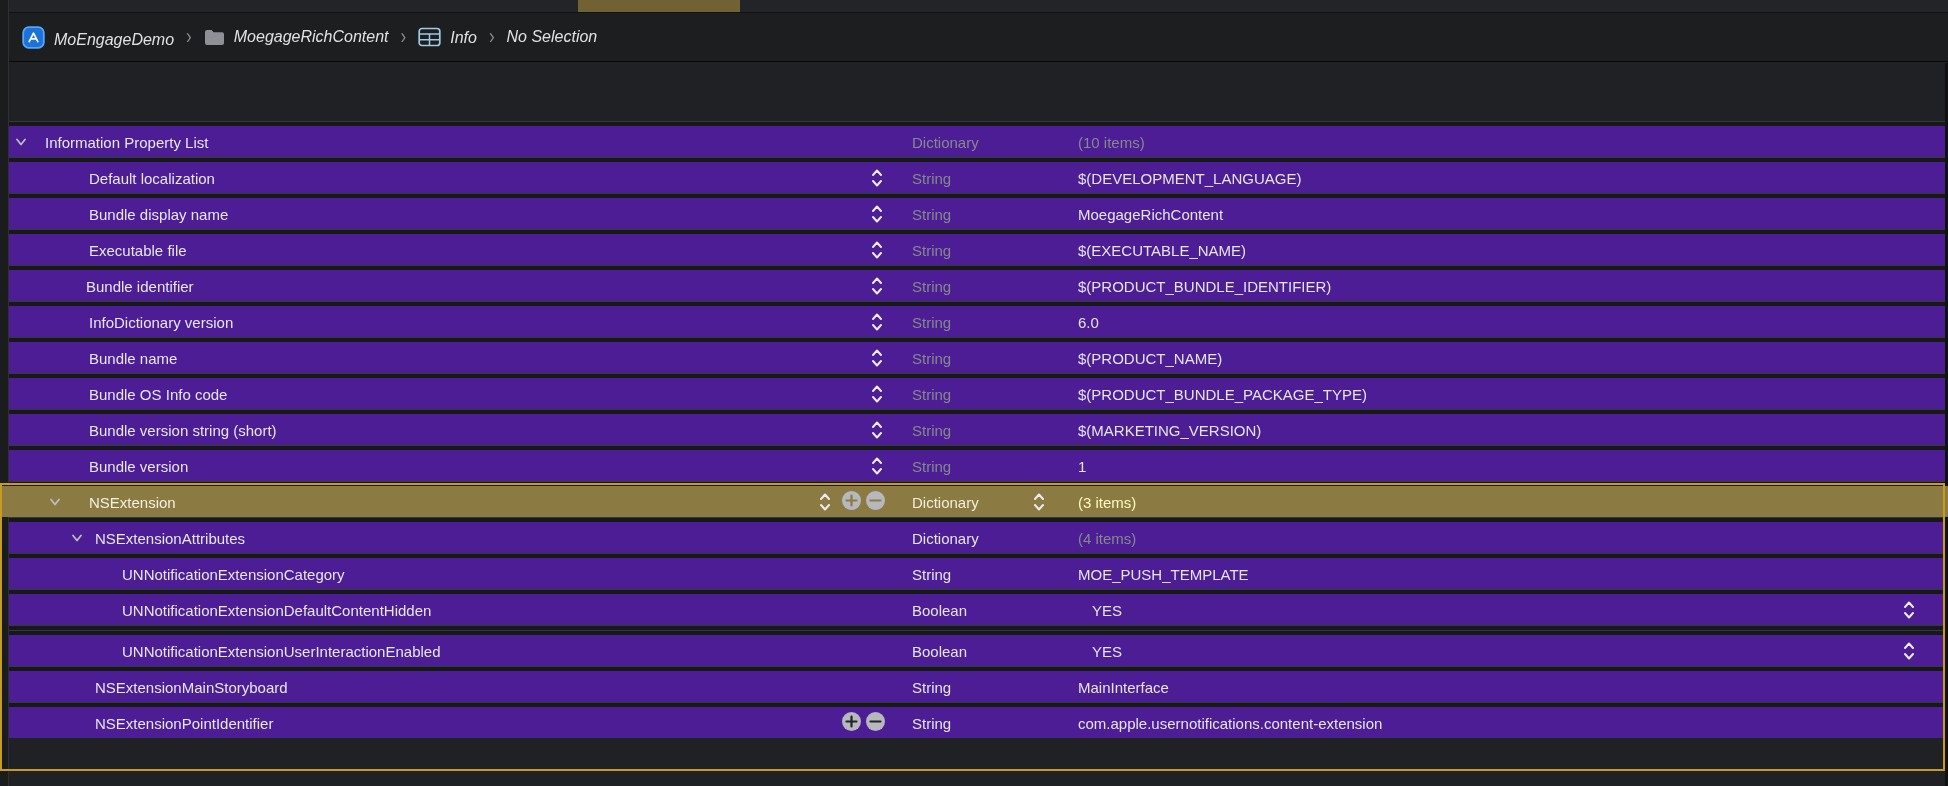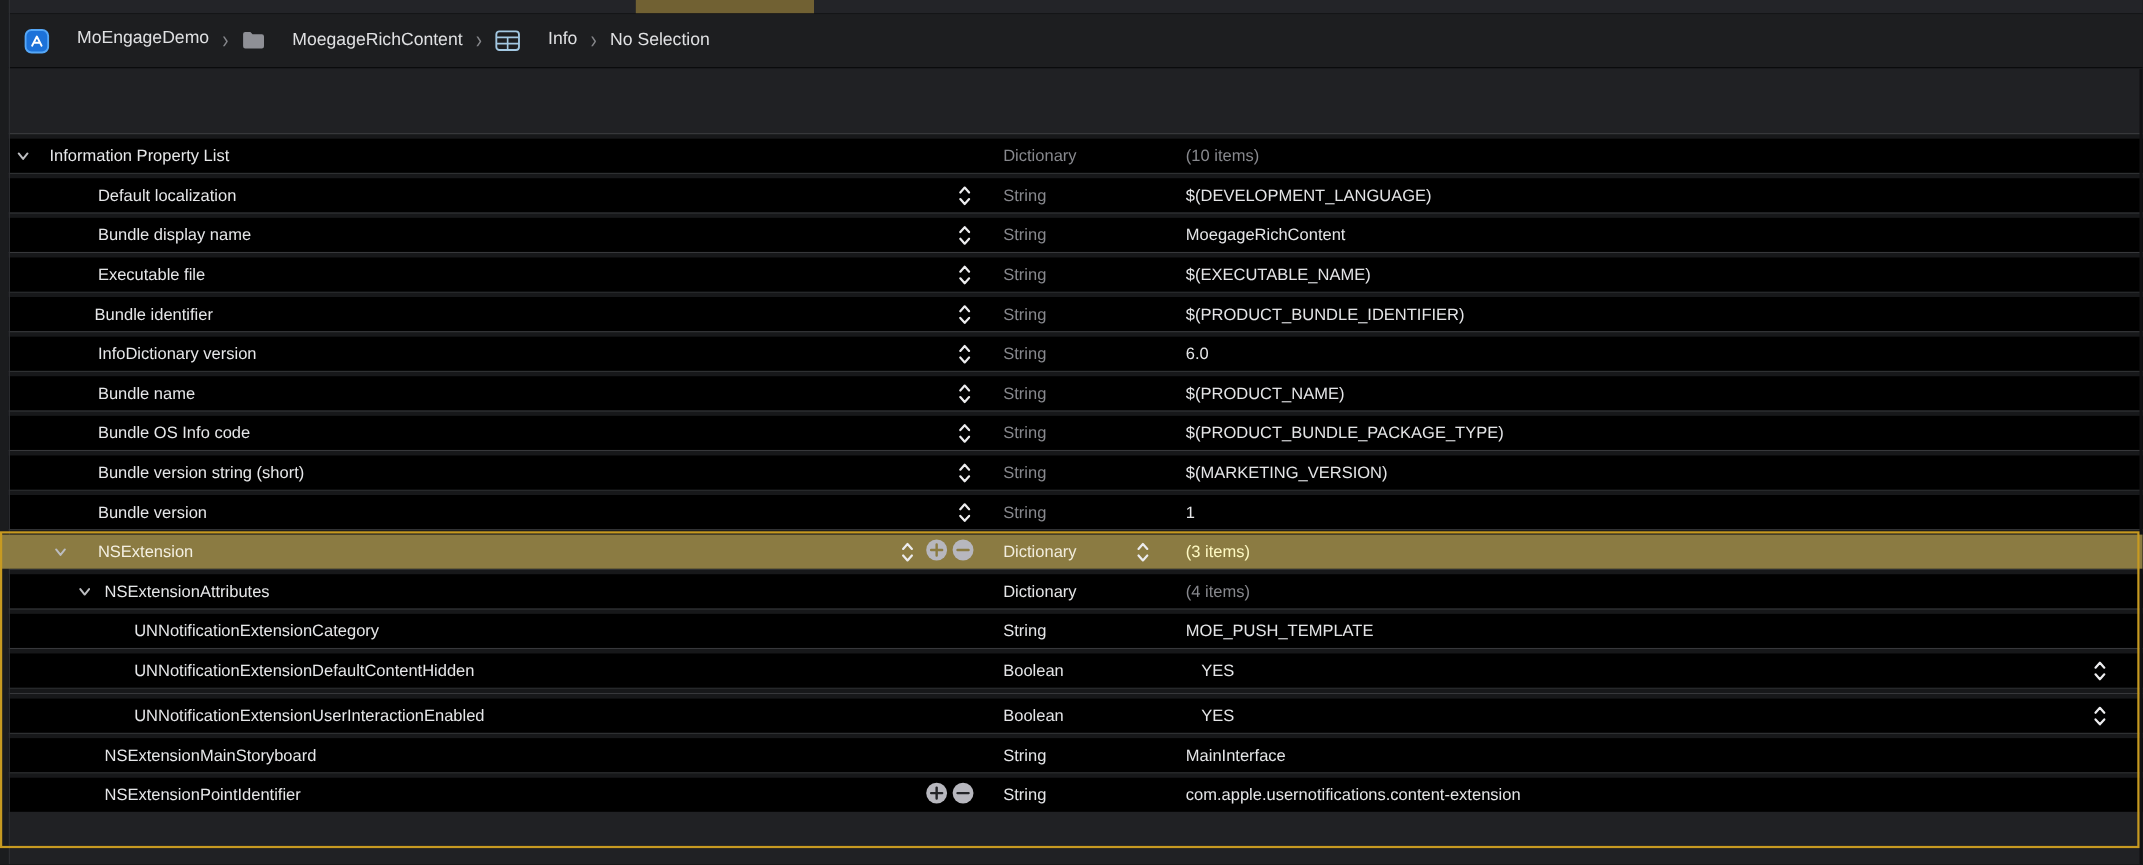--- a/index.html
+++ b/index.html
@@ -7,34 +7,34 @@
           font-family:"Liberation Sans","DejaVu Sans",sans-serif;color:#e4e5e7;}
 
   
   .tabstrip{position:absolute;left:0;top:0;width:100%;height:12px;background:#232428;border-bottom:1px solid #121214;}
   .tab-indicator{position:absolute;left:578px;top:0;width:162px;height:12px;background:#716133;}
 
   
   .crumbbar{position:absolute;left:0;top:13px;width:100%;height:49px;background:#1d1e20;
             border-bottom:1px solid #09090a;display:flex;align-items:center;padding-left:22px;
             box-sizing:border-box;font-size:16px;}
-  .bc-item{display:flex;align-items:flex-start;gap:25px;cursor:default;}
+  .bc-item{display:flex;align-items:flex-end;gap:9px;cursor:default;font-style:italic;}
   .bc-icon{display:flex;align-items:center;}
   .bc-label{color:#e0e1e3;}
   .bc-sep{color:#85868a;font-size:17px;margin:0 12px;transform:scaleY(1.35);}
 
   
   .header{position:absolute;top:63px;left:0;width:100%;height:58px;background:#212225;}
   .hcell{position:absolute;top:50%;transform:translateY(-50%);font-weight:700;font-size:15px;color:#e3e4e6;}
   .hdiv{position:absolute;top:9px;bottom:9px;width:1px;background:#3a3b3f;}
 
   
   .tbody{position:absolute;top:121px;left:0;width:100%;height:650px;}
   .sep{height:5px;background:#17181a;box-shadow:inset 0 1px 0 #37383b;}
-  .row{position:relative;height:31px;background:#000000;font-size:15px;}
+  .row{position:relative;height:31px;background:#4c1d95;font-size:15px;}
   .row.selected{background:#8b7b42;z-index:8;}
   .cell{position:absolute;top:50%;transform:translateY(-50%);white-space:nowrap;}
   .key{color:#e6e7e9;}
   .row.selected .key{color:#f4f0e2;}
   .type{left:912px;color:#e4e5e7;}
   .type.muted{color:#87888d;}
   .row.selected .type{color:#f2eddd;}
   .value{left:1078px;color:#e4e5e7;}
   .value.muted{color:#87888d;}
   .value.selval{color:#fef9c3;}

